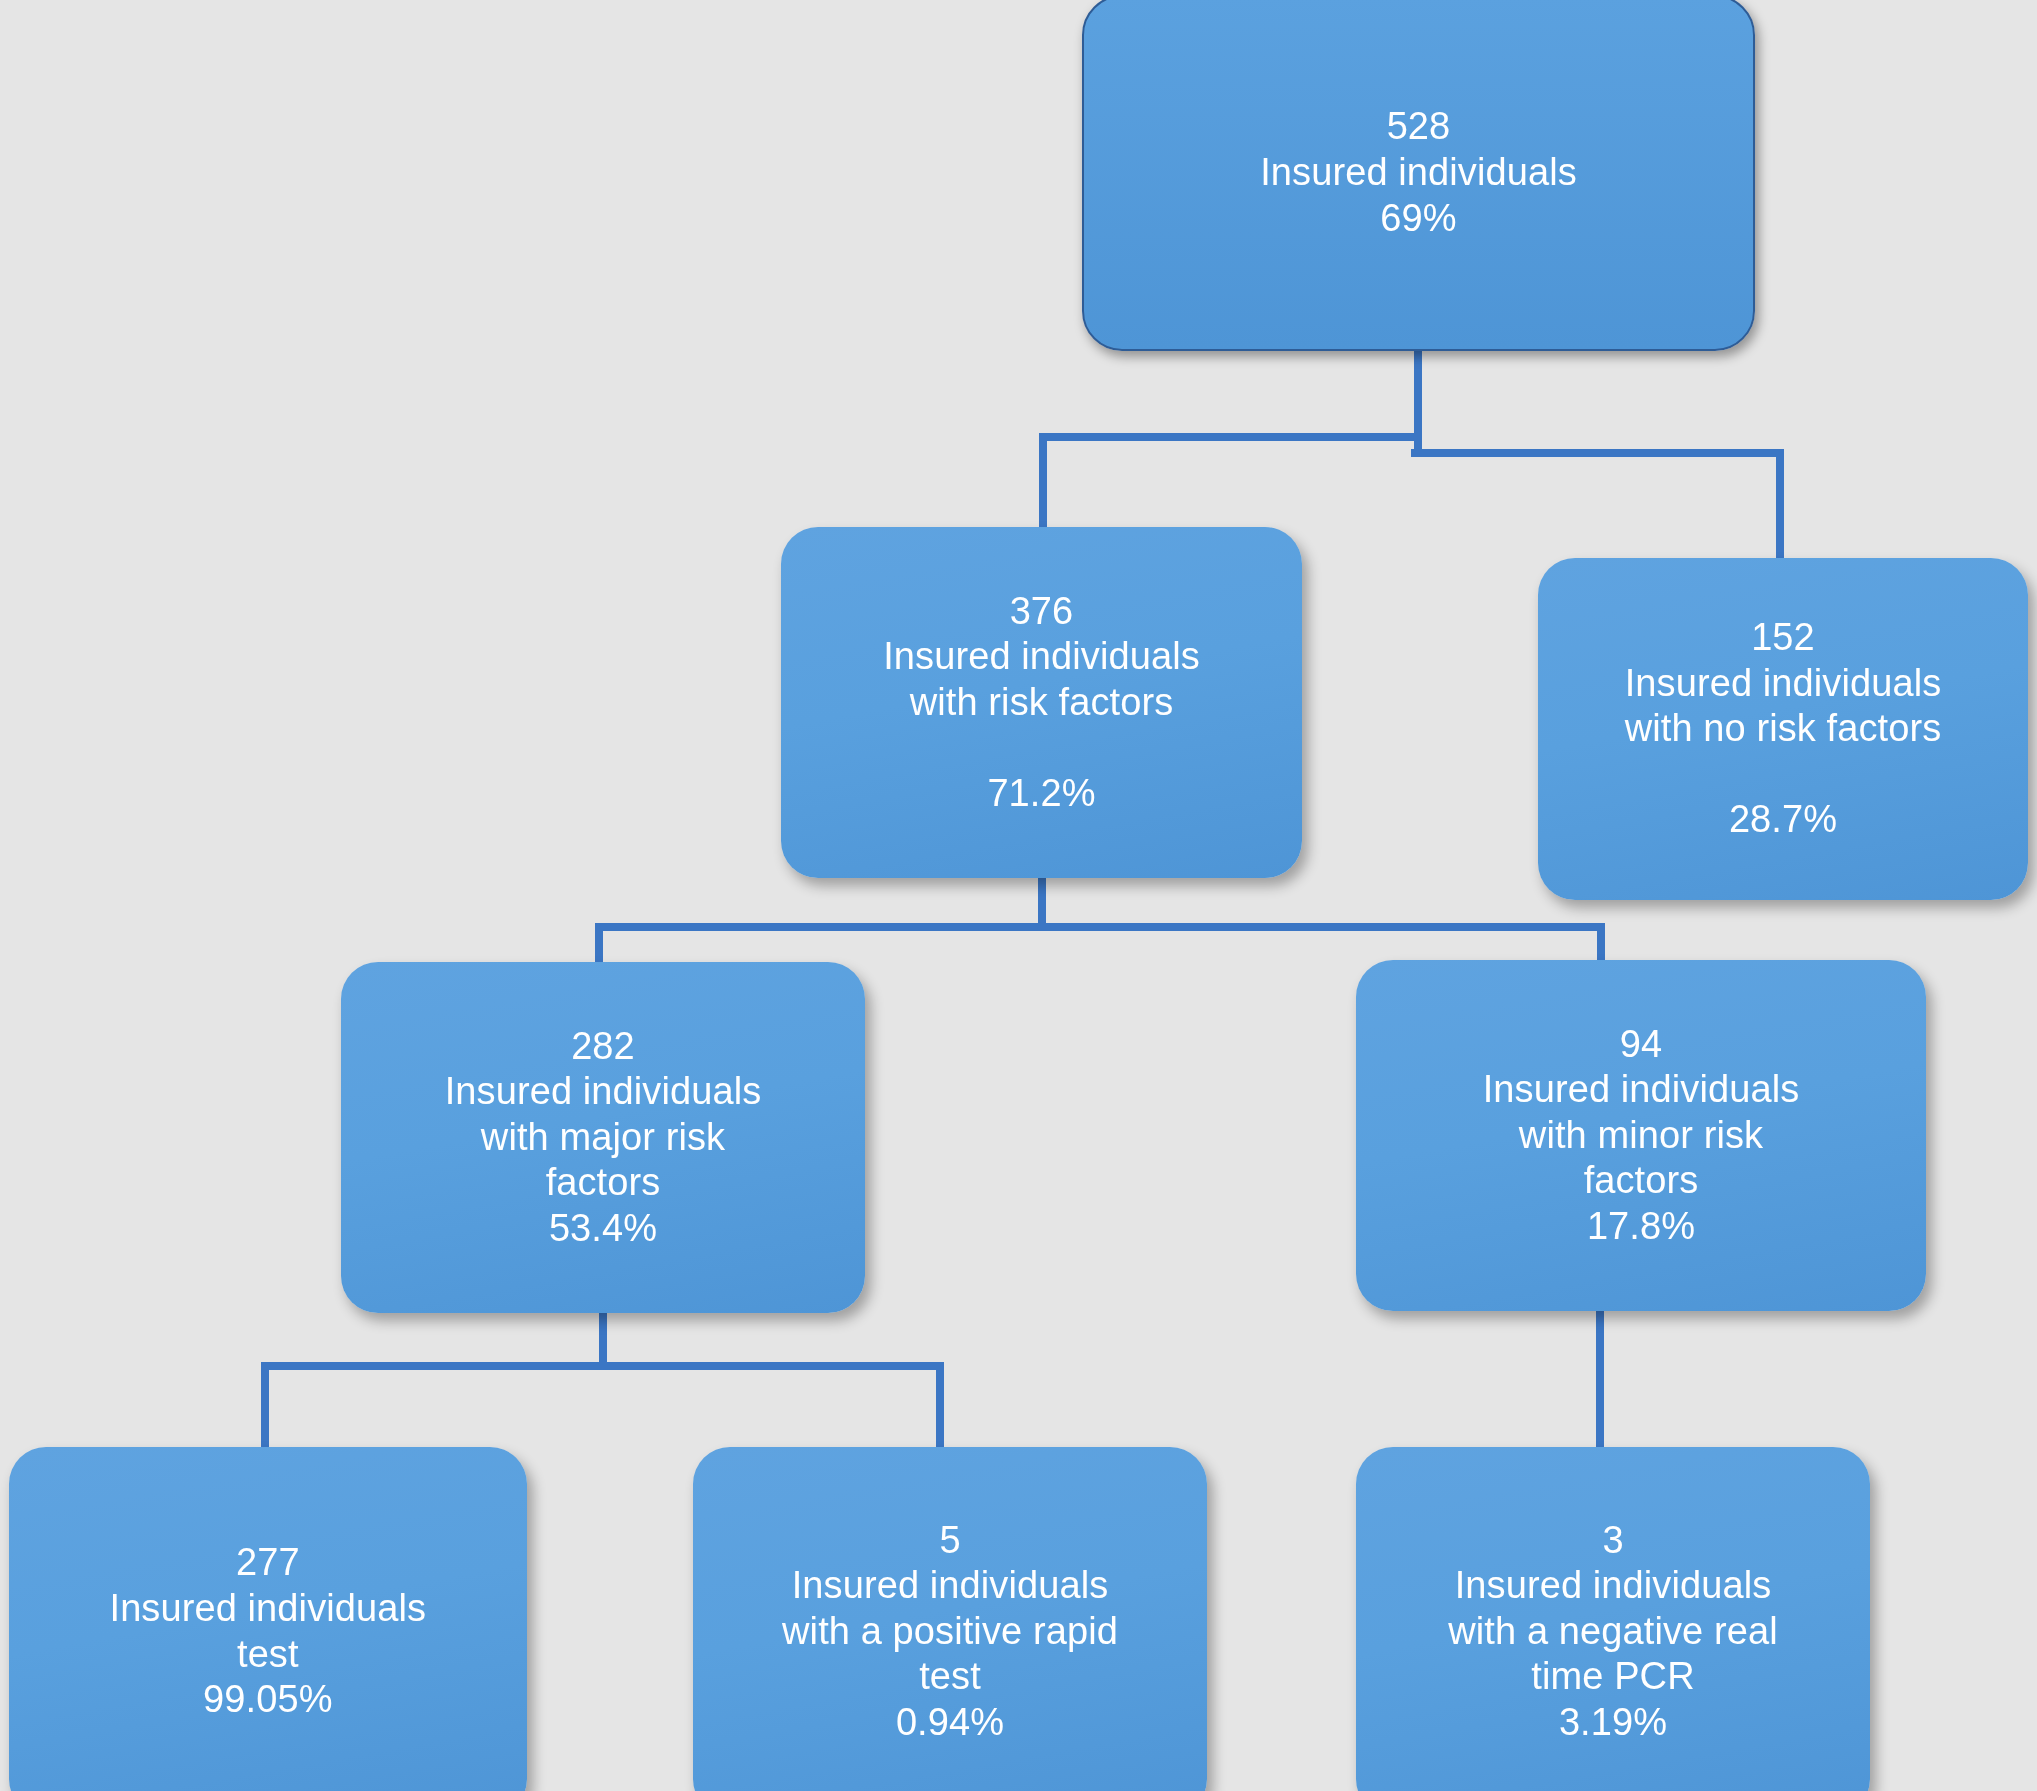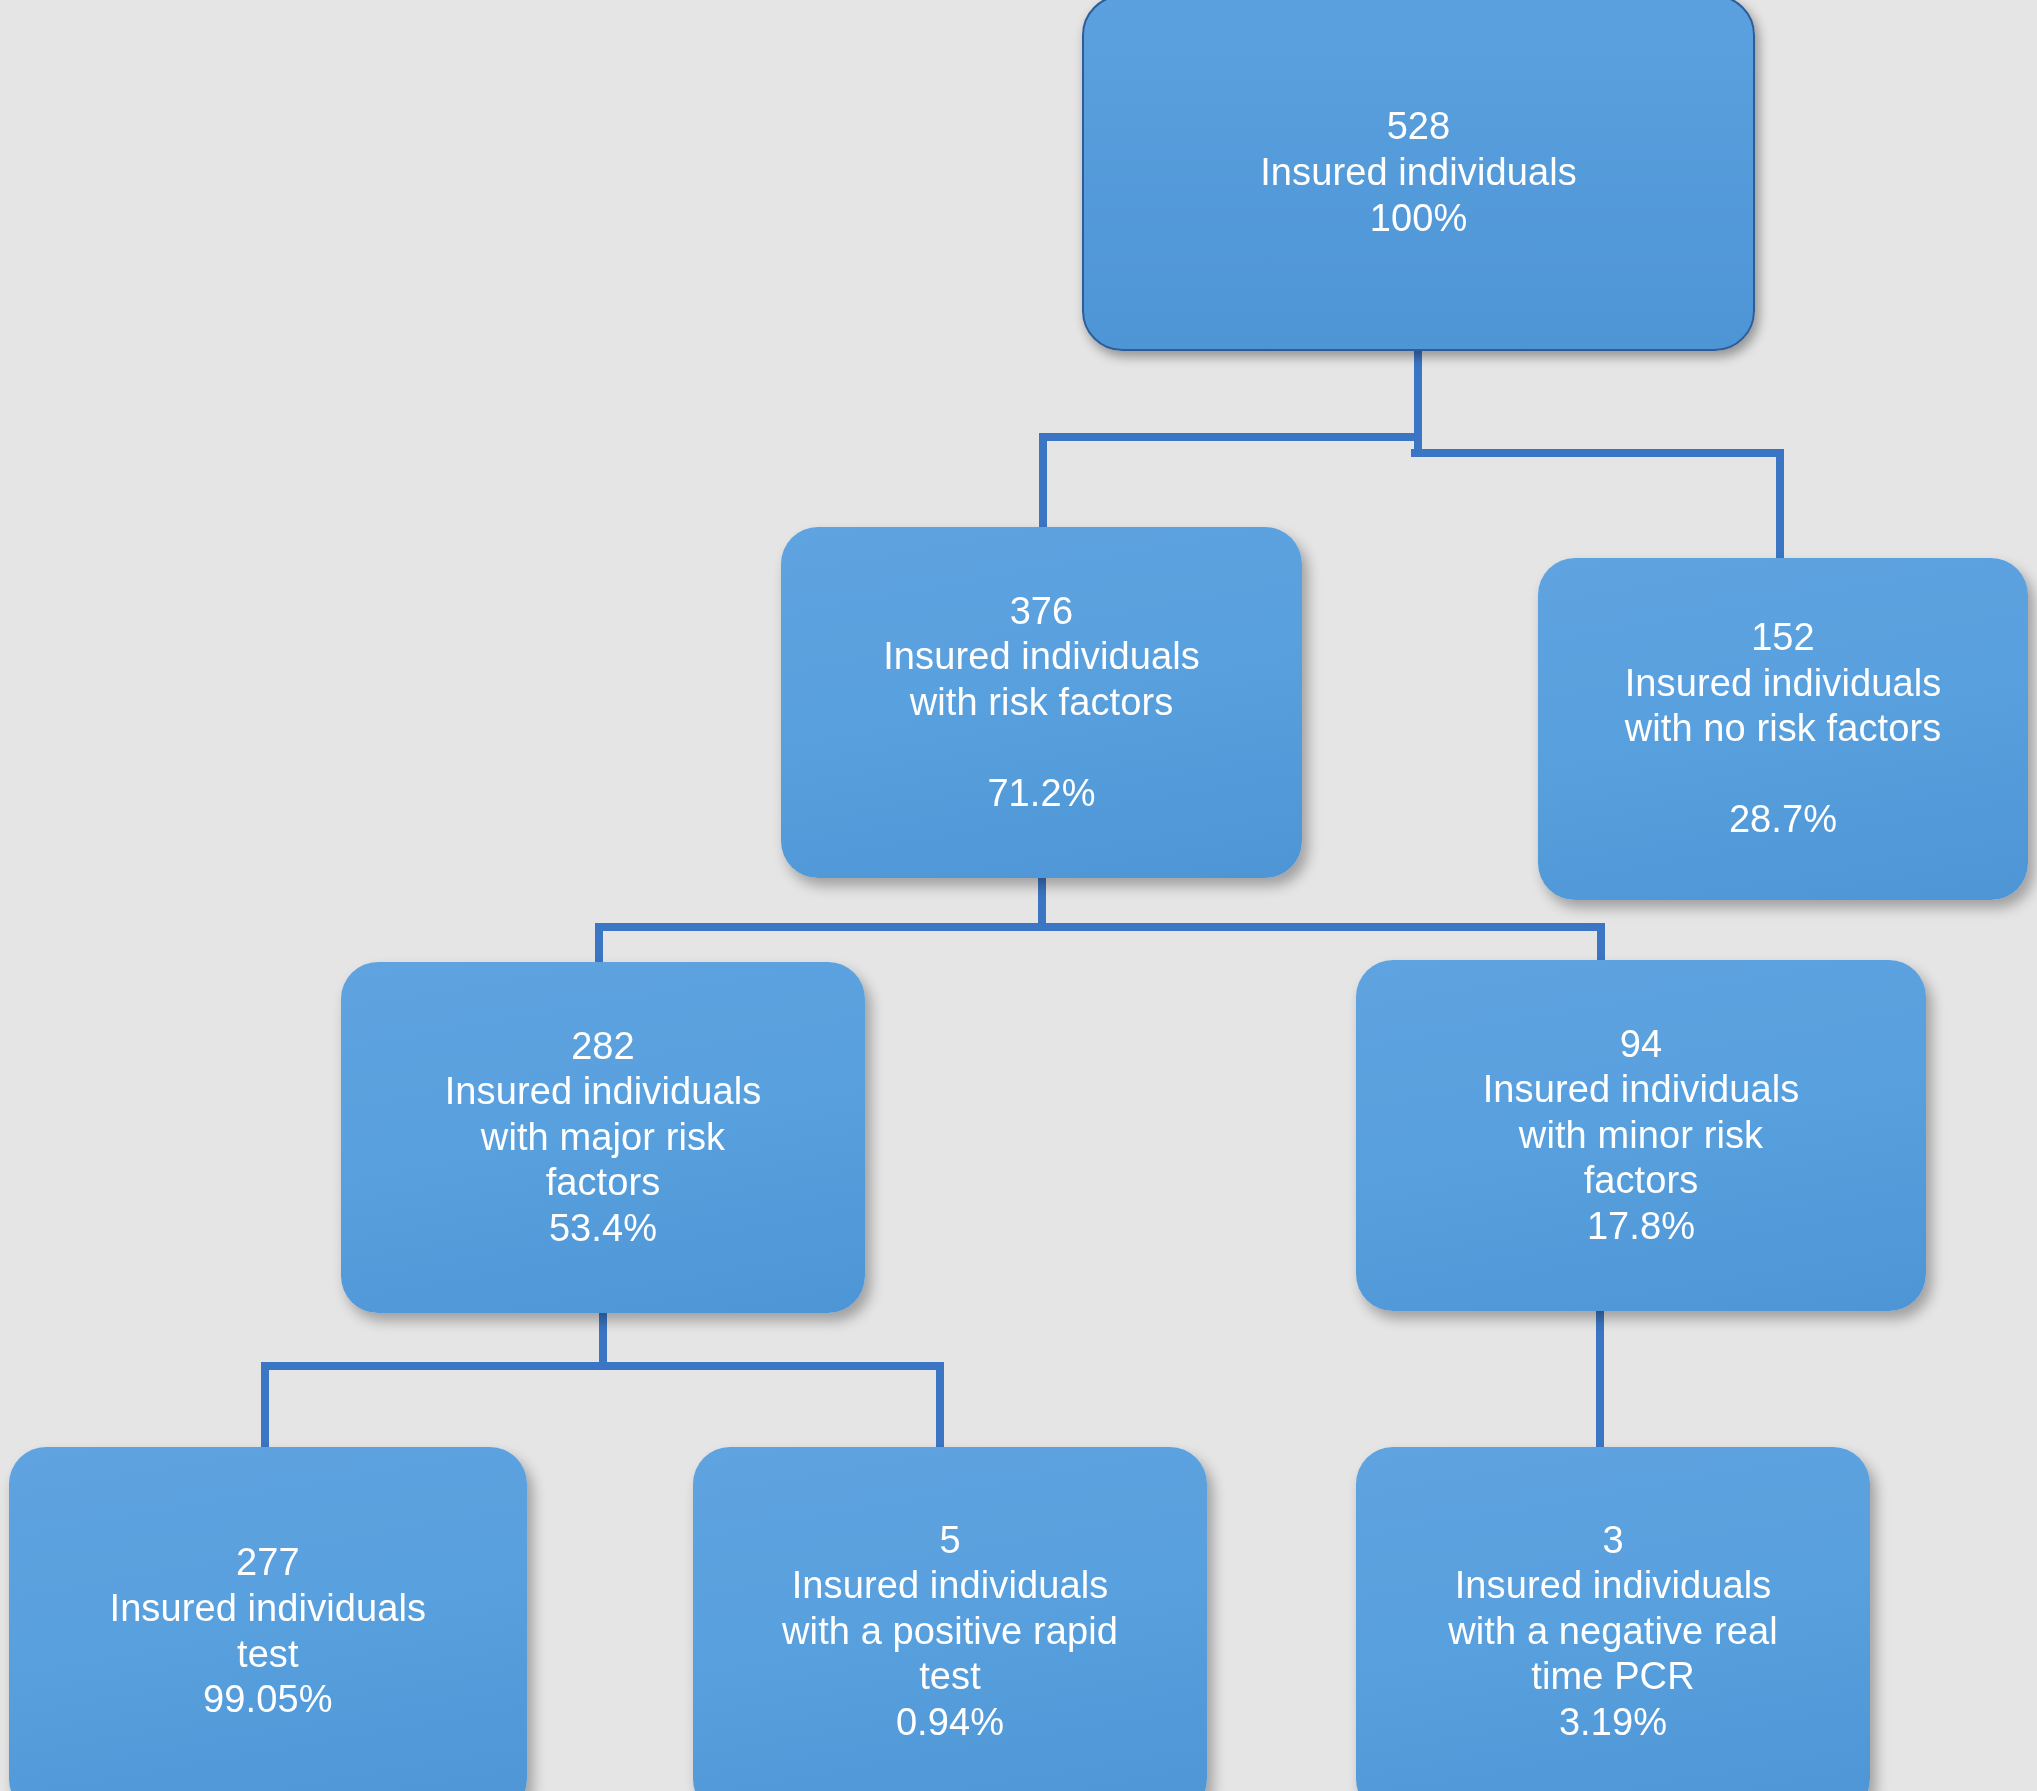--- a/index.html
+++ b/index.html
@@ -93,21 +93,21 @@
   <div class="conn v" id="c-l3-down"></div>
   <div class="conn h" id="c-l3-h"></div>
   <div class="conn v" id="c-l3-left"></div>
   <div class="conn v" id="c-l3-right"></div>
 
   <div class="conn v" id="c-minor-down"></div>
 
   <div class="node root" id="n-root">
     <span class="line">528</span>
     <span class="line">Insured individuals</span>
-    <span class="line">100%</span>
+    <span class="line">69%</span>
   </div>
 
   <div class="node" id="n-risk">
     <span class="line">376</span>
     <span class="line">Insured individuals</span>
     <span class="line">with risk factors</span>
     <span class="line spacer"></span>
     <span class="line">71.2%</span>
   </div>
 

